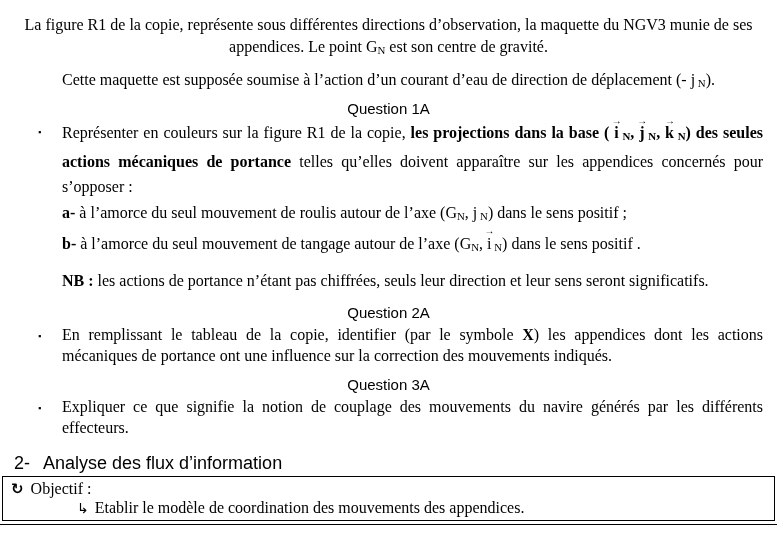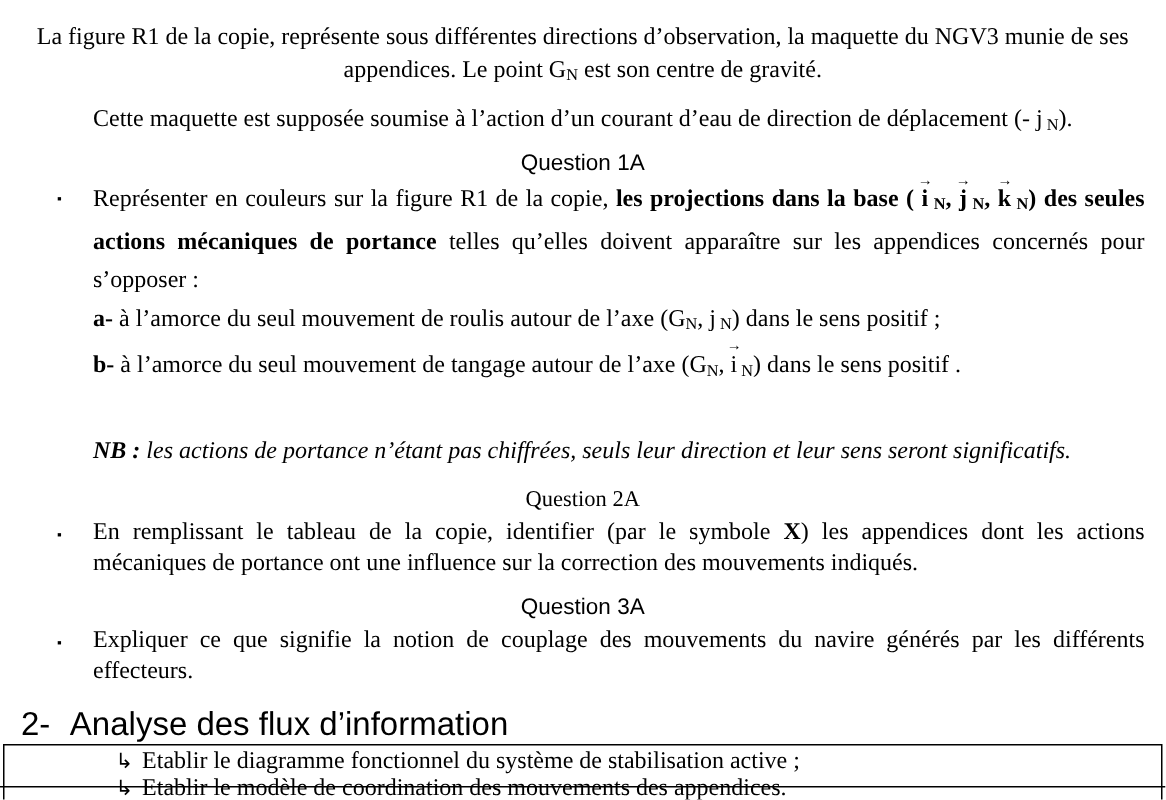--- a/index.html
+++ b/index.html
@@ -28,34 +28,34 @@
   .vec.bar .mark{
     top:-0.06em;font-size:0;border-top:1.5px solid #000;
     width:0.55em;height:0;
   }
   .q-heading{
     font-family:"Liberation Sans","DejaVu Sans",sans-serif;
     font-size:15px;font-weight:400;line-height:18px;
     margin:4px 0 0 0;
     text-align:center;
   }
-  .q-heading.mt1{margin-top:12px;font-family:Liberation Serif, serif;}
+  .q-heading.mt1{margin-top:12px;}
   .q-heading.mt2{margin-top:9px;}
   .bullet-row{display:flex;margin-top:2px;}
   .bullet{
     flex:0 0 48px;box-sizing:border-box;padding-left:24px;
     font-size:9px;line-height:24px;
   }
   .bullet-text{flex:1;text-align:justify;line-height:25px;}
   .bullet-text.tight{line-height:21.5px;}
   .sub-line{margin:1px 0 0 48px;line-height:26px;}
-  .nb{margin-top:30px;line-height:22px;font-style:italic;}
+  .nb{margin-top:10px;line-height:22px;}
   .section-heading{
     font-family:"Liberation Sans","DejaVu Sans",sans-serif;
-    font-size:22px;font-weight:400;line-height:20px;
+    font-size:18px;font-weight:400;line-height:20px;
     margin:14px 0 0 0;
   }
   .sec-num{display:inline-block;margin-right:13px;}
   .objectif-box{
     border:1px solid #000;
     margin:3px -12px 0 -12px;
     padding:2px 6px 3px 8px;
   }
   .obj-line{line-height:20px;}
   .obj-icon{
@@ -98,21 +98,21 @@
 <div class="bullet-row">
   <span class="bullet">▪</span>
   <div class="bullet-text tight"><span>Expliquer ce que signifie la notion de couplage des mouvements du navire générés par les différents effecteurs.</span></div>
 </div>
 
 <h2 class="section-heading">
   <span class="sec-num">2-</span><span>Analyse des flux d’information</span>
 </h2>
 
 <div class="objectif-box">
-  <div class="obj-item">
-    <span class="item-icon">↳</span><span>Etablir le diagramme fonctionnel du système de stabilisation active ;</span>
+  <div class="obj-line">
+    <span class="obj-icon">↻</span><span>Objectif :</span>
   </div>
   <div class="obj-item">
     <span class="item-icon">↳</span><span>Etablir le modèle de coordination des mouvements des appendices.</span>
   </div>
 </div>
 
 <div class="bottom-rule"></div>
 
 </body></html>

